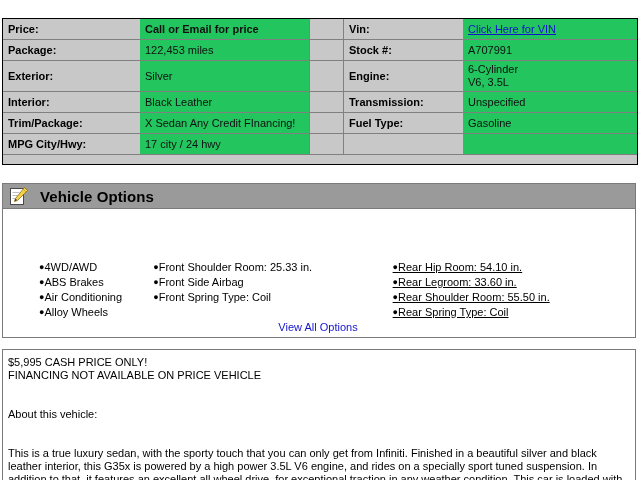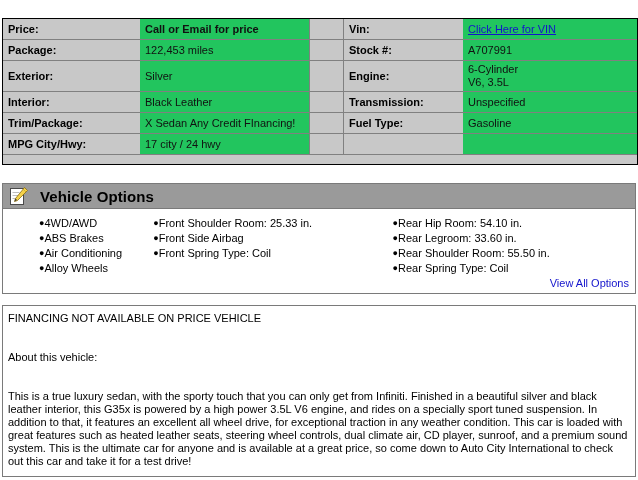--- a/index.html
+++ b/index.html
@@ -94,42 +94,43 @@
     height: 19px;
     display: block;
   }
 
   .spacer-16 { height: 18px; }
   .spacer-10 { height: 11px; }
 
   
   .options-body {
     padding: 7px 4px 2px 4px;
+    margin-top: 44px;
   }
   .opt-cols {
     display: flex;
     width: 100%;
   }
   .opt-col { }
   .opt-col.c1 { width: 147px; padding-left: 32px; box-sizing: border-box; }
   .opt-col.c2 { width: 241px; padding-left: 0; }
-  .opt-col.c3 { width: 240px; padding-left: 0; }
+  .opt-col.c3 { width: 240px; padding-left: 0; text-decoration: underline; }
   .opt-item {
     font-size: 11px;
     line-height: 15px;
     color: #000;
     white-space: nowrap;
   }
   .opt-item .bullet {
     font-size: 9px;
     vertical-align: 1px;
     margin-right: 0px;
   }
   .view-all-row {
-    text-align: right;
+    text-align: center;
     padding: 1px 2px 2px 0;
   }
   .view-all {
     color: #1414cc;
     font-size: 11px;
     cursor: pointer;
   }
 
   
   .notes-body {
@@ -244,20 +245,21 @@
       <span class="view-all">View All Options</span>
     </div>
   </div>
 </div>
 
 <div class="spacer-10"></div>
 
 <div class="panel">
 
   <div class="notes-body">
+    <p>$5,995 CASH PRICE ONLY!</p>
     <p>FINANCING NOT AVAILABLE ON PRICE VEHICLE</p>
     <div class="blank"></div>
     <div class="blank"></div>
     <p>About this vehicle:</p>
     <div class="blank"></div>
     <div class="blank"></div>
     <p class="notes-para">This is a true luxury sedan, with the sporty touch that you can only get from Infiniti. Finished in a beautiful silver and black leather interior, this G35x is powered by a high power 3.5L V6 engine, and rides on a specially sport tuned suspension. In addition to that, it features an excellent all wheel drive, for exceptional traction in any weather condition. This car is loaded with great features such as heated leather seats, steering wheel controls, dual climate air, CD player, sunroof, and a premium sound system. This is the ultimate car for anyone and is available at a great price, so come down to Auto City International to check out this car and take it for a test drive!</p>
 
   </div>
 </div>

